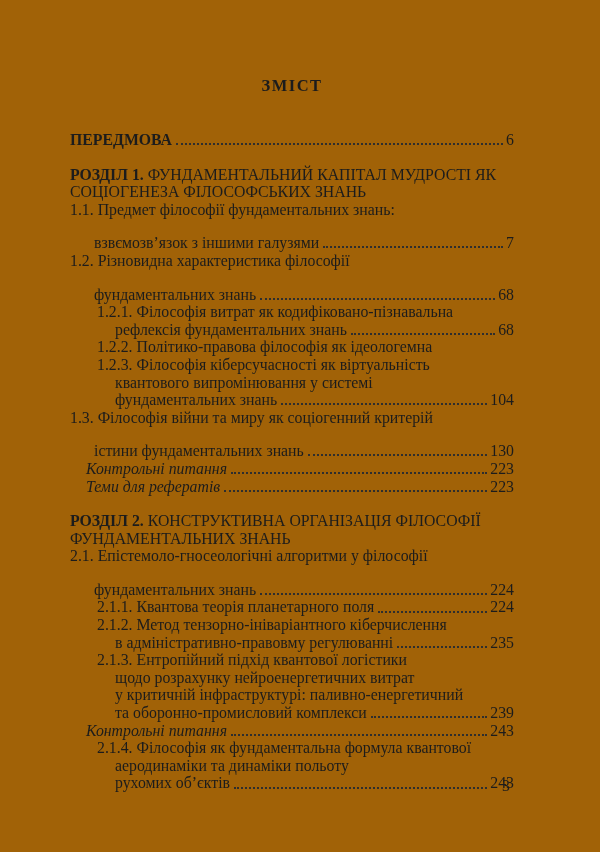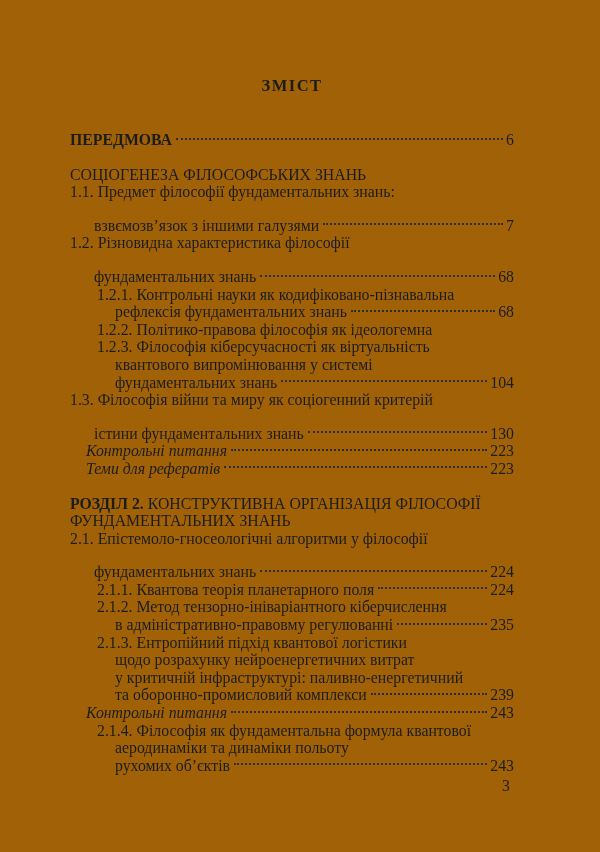--- a/index.html
+++ b/index.html
@@ -34,21 +34,21 @@
     line-height: 17.6px;
     white-space: nowrap;
   }
   .indent-0 { padding-left: 0; }
   .indent-1 { padding-left: 24px; margin-top: 16px; }
   .indent-2 { padding-left: 27px; }
   .indent-3 { padding-left: 45px; }
   .entry.bold .txt { font-weight: bold; }
   .entry.italic .txt { font-style: italic; margin-left: 16px; }
   .chapter-num { font-weight: bold; }
-  .leader-row { display: flex; align-items: center; }
+  .leader-row { display: flex; align-items: flex-end; }
   .leader-row .txt { flex: 0 0 auto; }
   .dots {
     flex: 1 1 auto;
     min-width: 12px;
     border-bottom: 2px dotted #2e2e2e;
     margin: 0 3px 3.5px 4px;
     height: 1px;
   }
   .pgnum { flex: 0 0 auto; font-size: 15.8px; }
   .folio {
@@ -68,40 +68,41 @@
     <div class="doc-title">ЗМІСТ</div>
     <div>
         <div class="entry bold">
           <div class="line indent-0 leader-row">
             <span class="txt">ПЕРЕДМОВА</span>
             <span class="dots"></span>
             <span class="pgnum">6</span>
           </div>
         </div>
         <div class="entry chapter gap-before">
+          <div class="line indent-0"><span class="txt"><span class="chapter-num">РОЗДІЛ 1.</span> ФУНДАМЕНТАЛЬНИЙ КАПІТАЛ МУДРОСТІ ЯК</span></div>
           <div class="line indent-0"><span class="txt">СОЦІОГЕНЕЗА ФІЛОСОФСЬКИХ ЗНАНЬ</span></div>
         </div>
         <div class="entry normal">
           <div class="line indent-0"><span class="txt">1.1. Предмет філософії фундаментальних знань:</span></div>
           <div class="line indent-1 leader-row">
             <span class="txt">взвємозв’язок з іншими галузями</span>
             <span class="dots"></span>
             <span class="pgnum">7</span>
           </div>
         </div>
         <div class="entry normal">
           <div class="line indent-0"><span class="txt">1.2. Різновидна характеристика філософії</span></div>
           <div class="line indent-1 leader-row">
             <span class="txt">фундаментальних знань</span>
             <span class="dots"></span>
             <span class="pgnum">68</span>
           </div>
         </div>
         <div class="entry normal">
-          <div class="line indent-2"><span class="txt">1.2.1. Контрольні науки як кодифіковано-пізнавальна</span></div>
+          <div class="line indent-2"><span class="txt">1.2.1. Філософія витрат як кодифіковано-пізнавальна</span></div>
           <div class="line indent-3 leader-row">
             <span class="txt">рефлексія фундаментальних знань</span>
             <span class="dots"></span>
             <span class="pgnum">68</span>
           </div>
         </div>
         <div class="entry normal">
           <div class="line indent-2"><span class="txt">1.2.2. Політико-правова філософія як ідеологемна</span></div>
         </div>
         <div class="entry normal">

